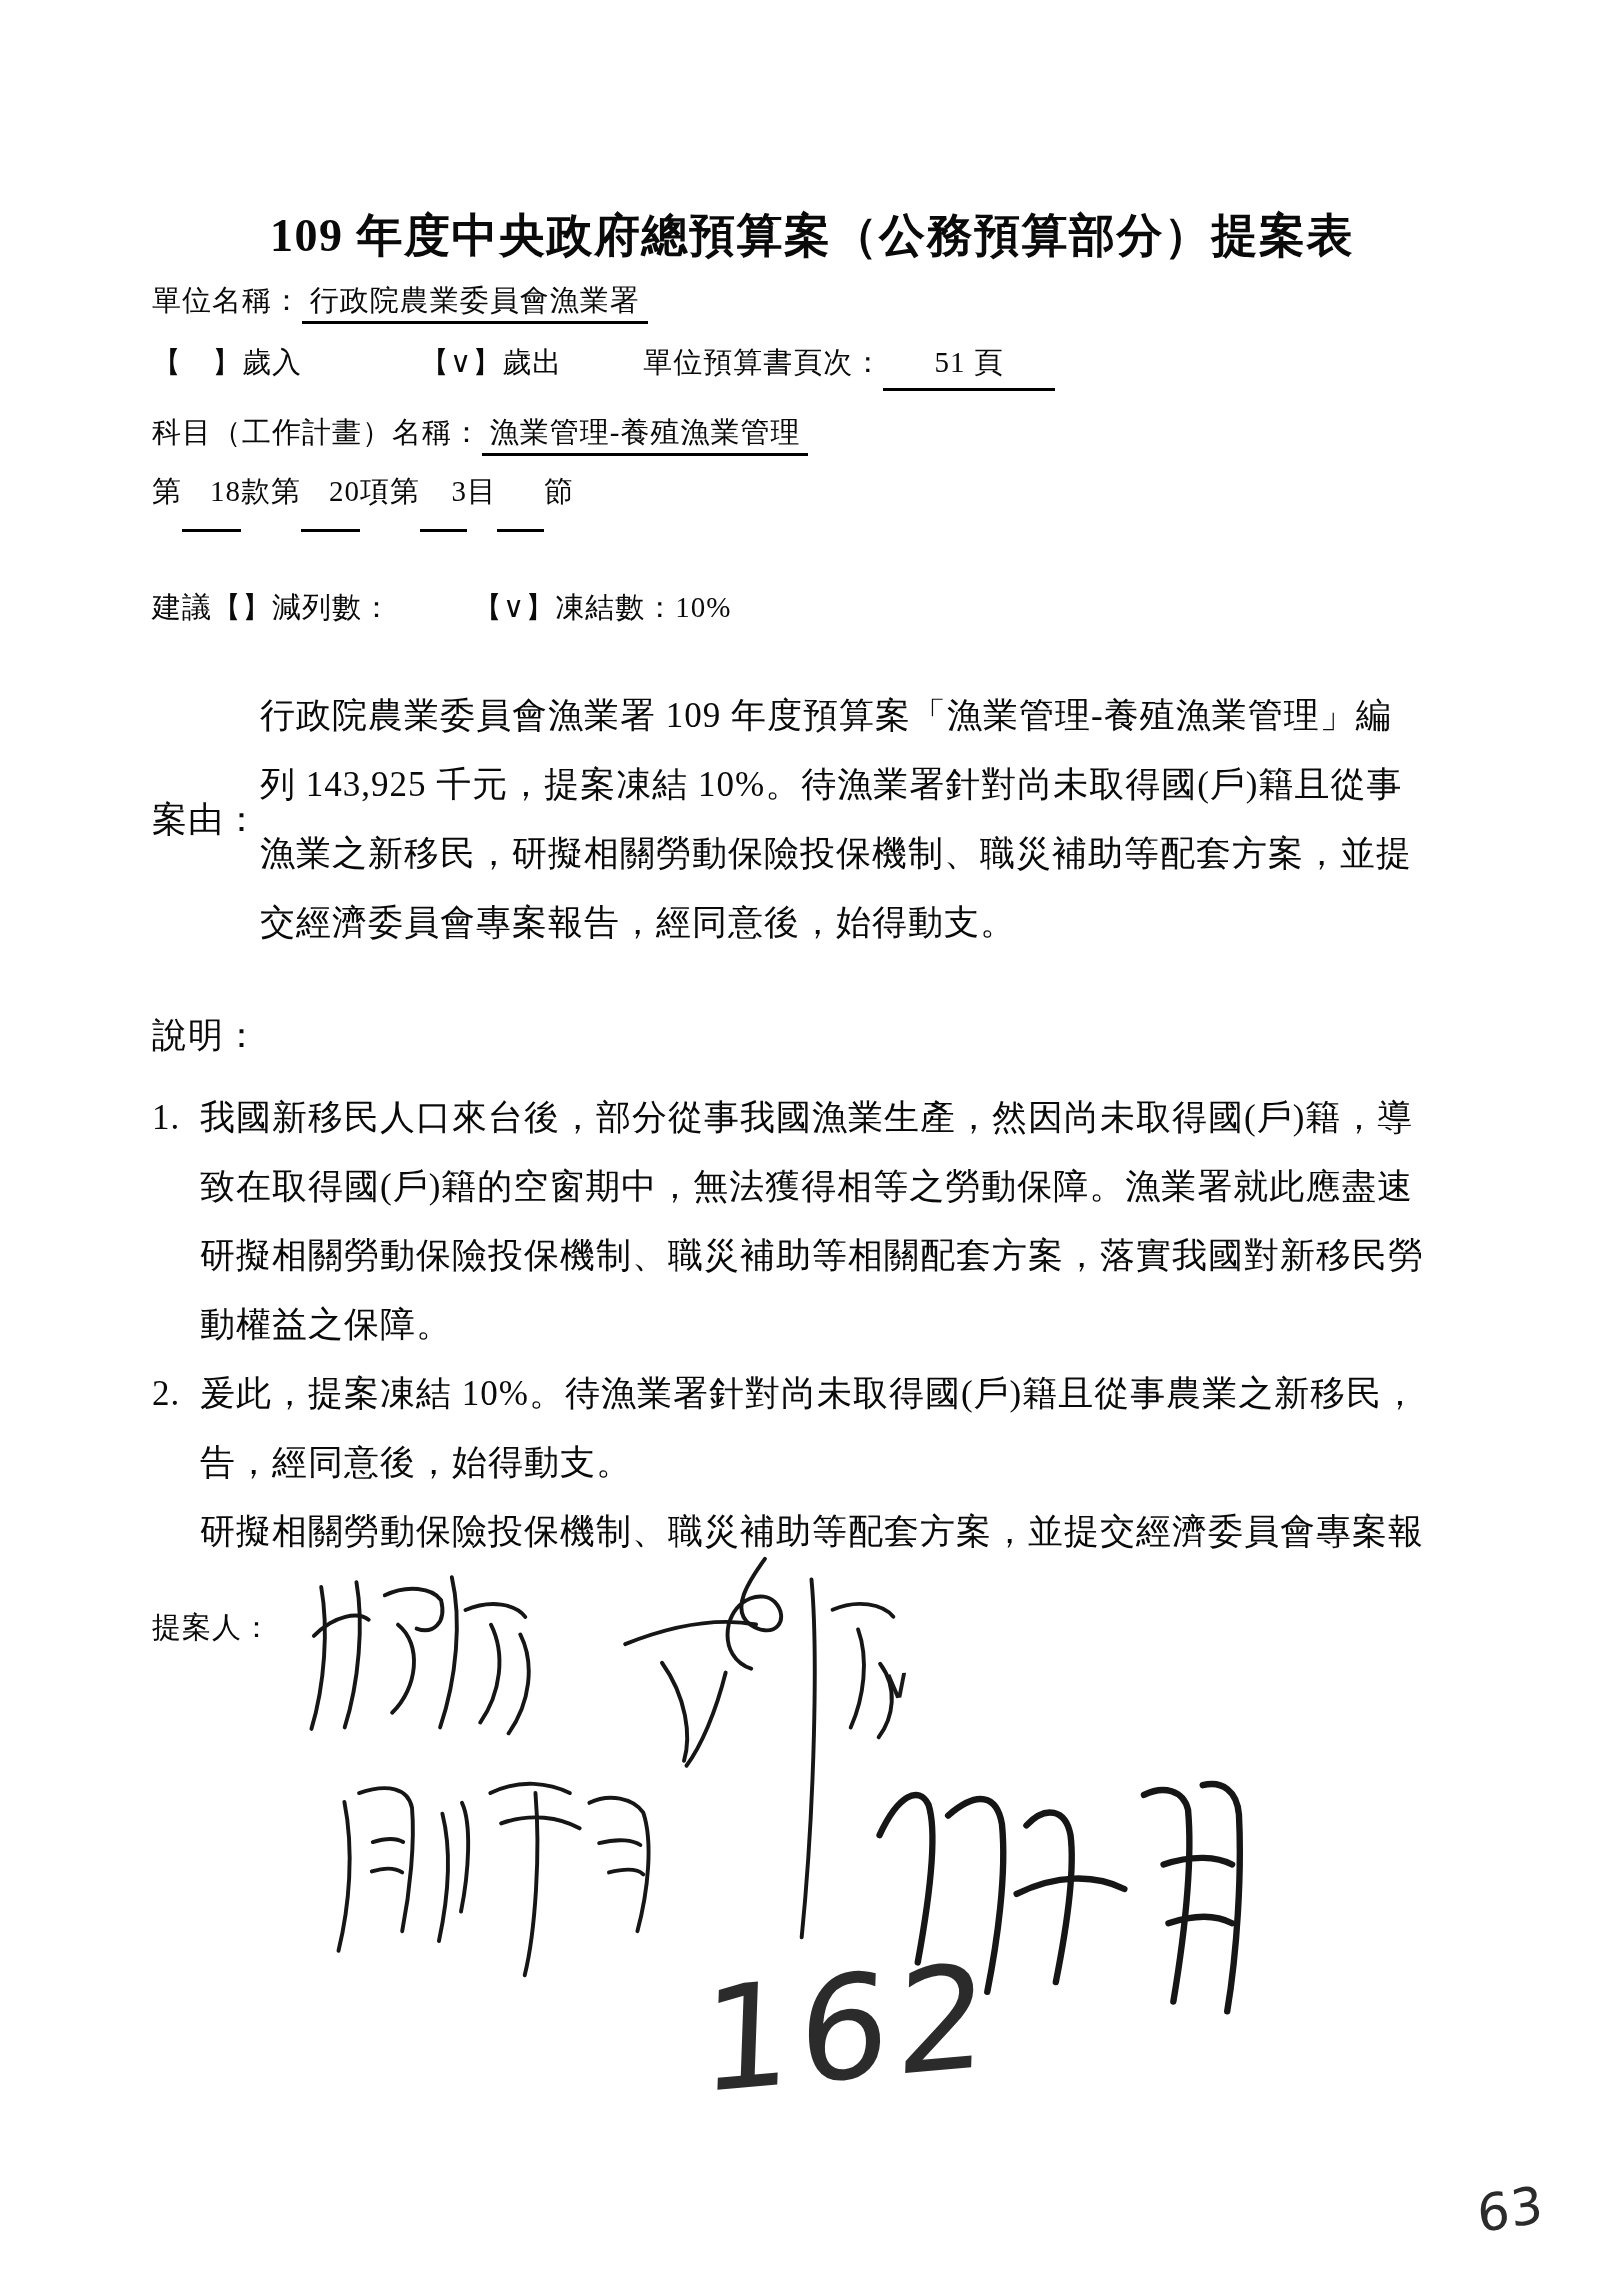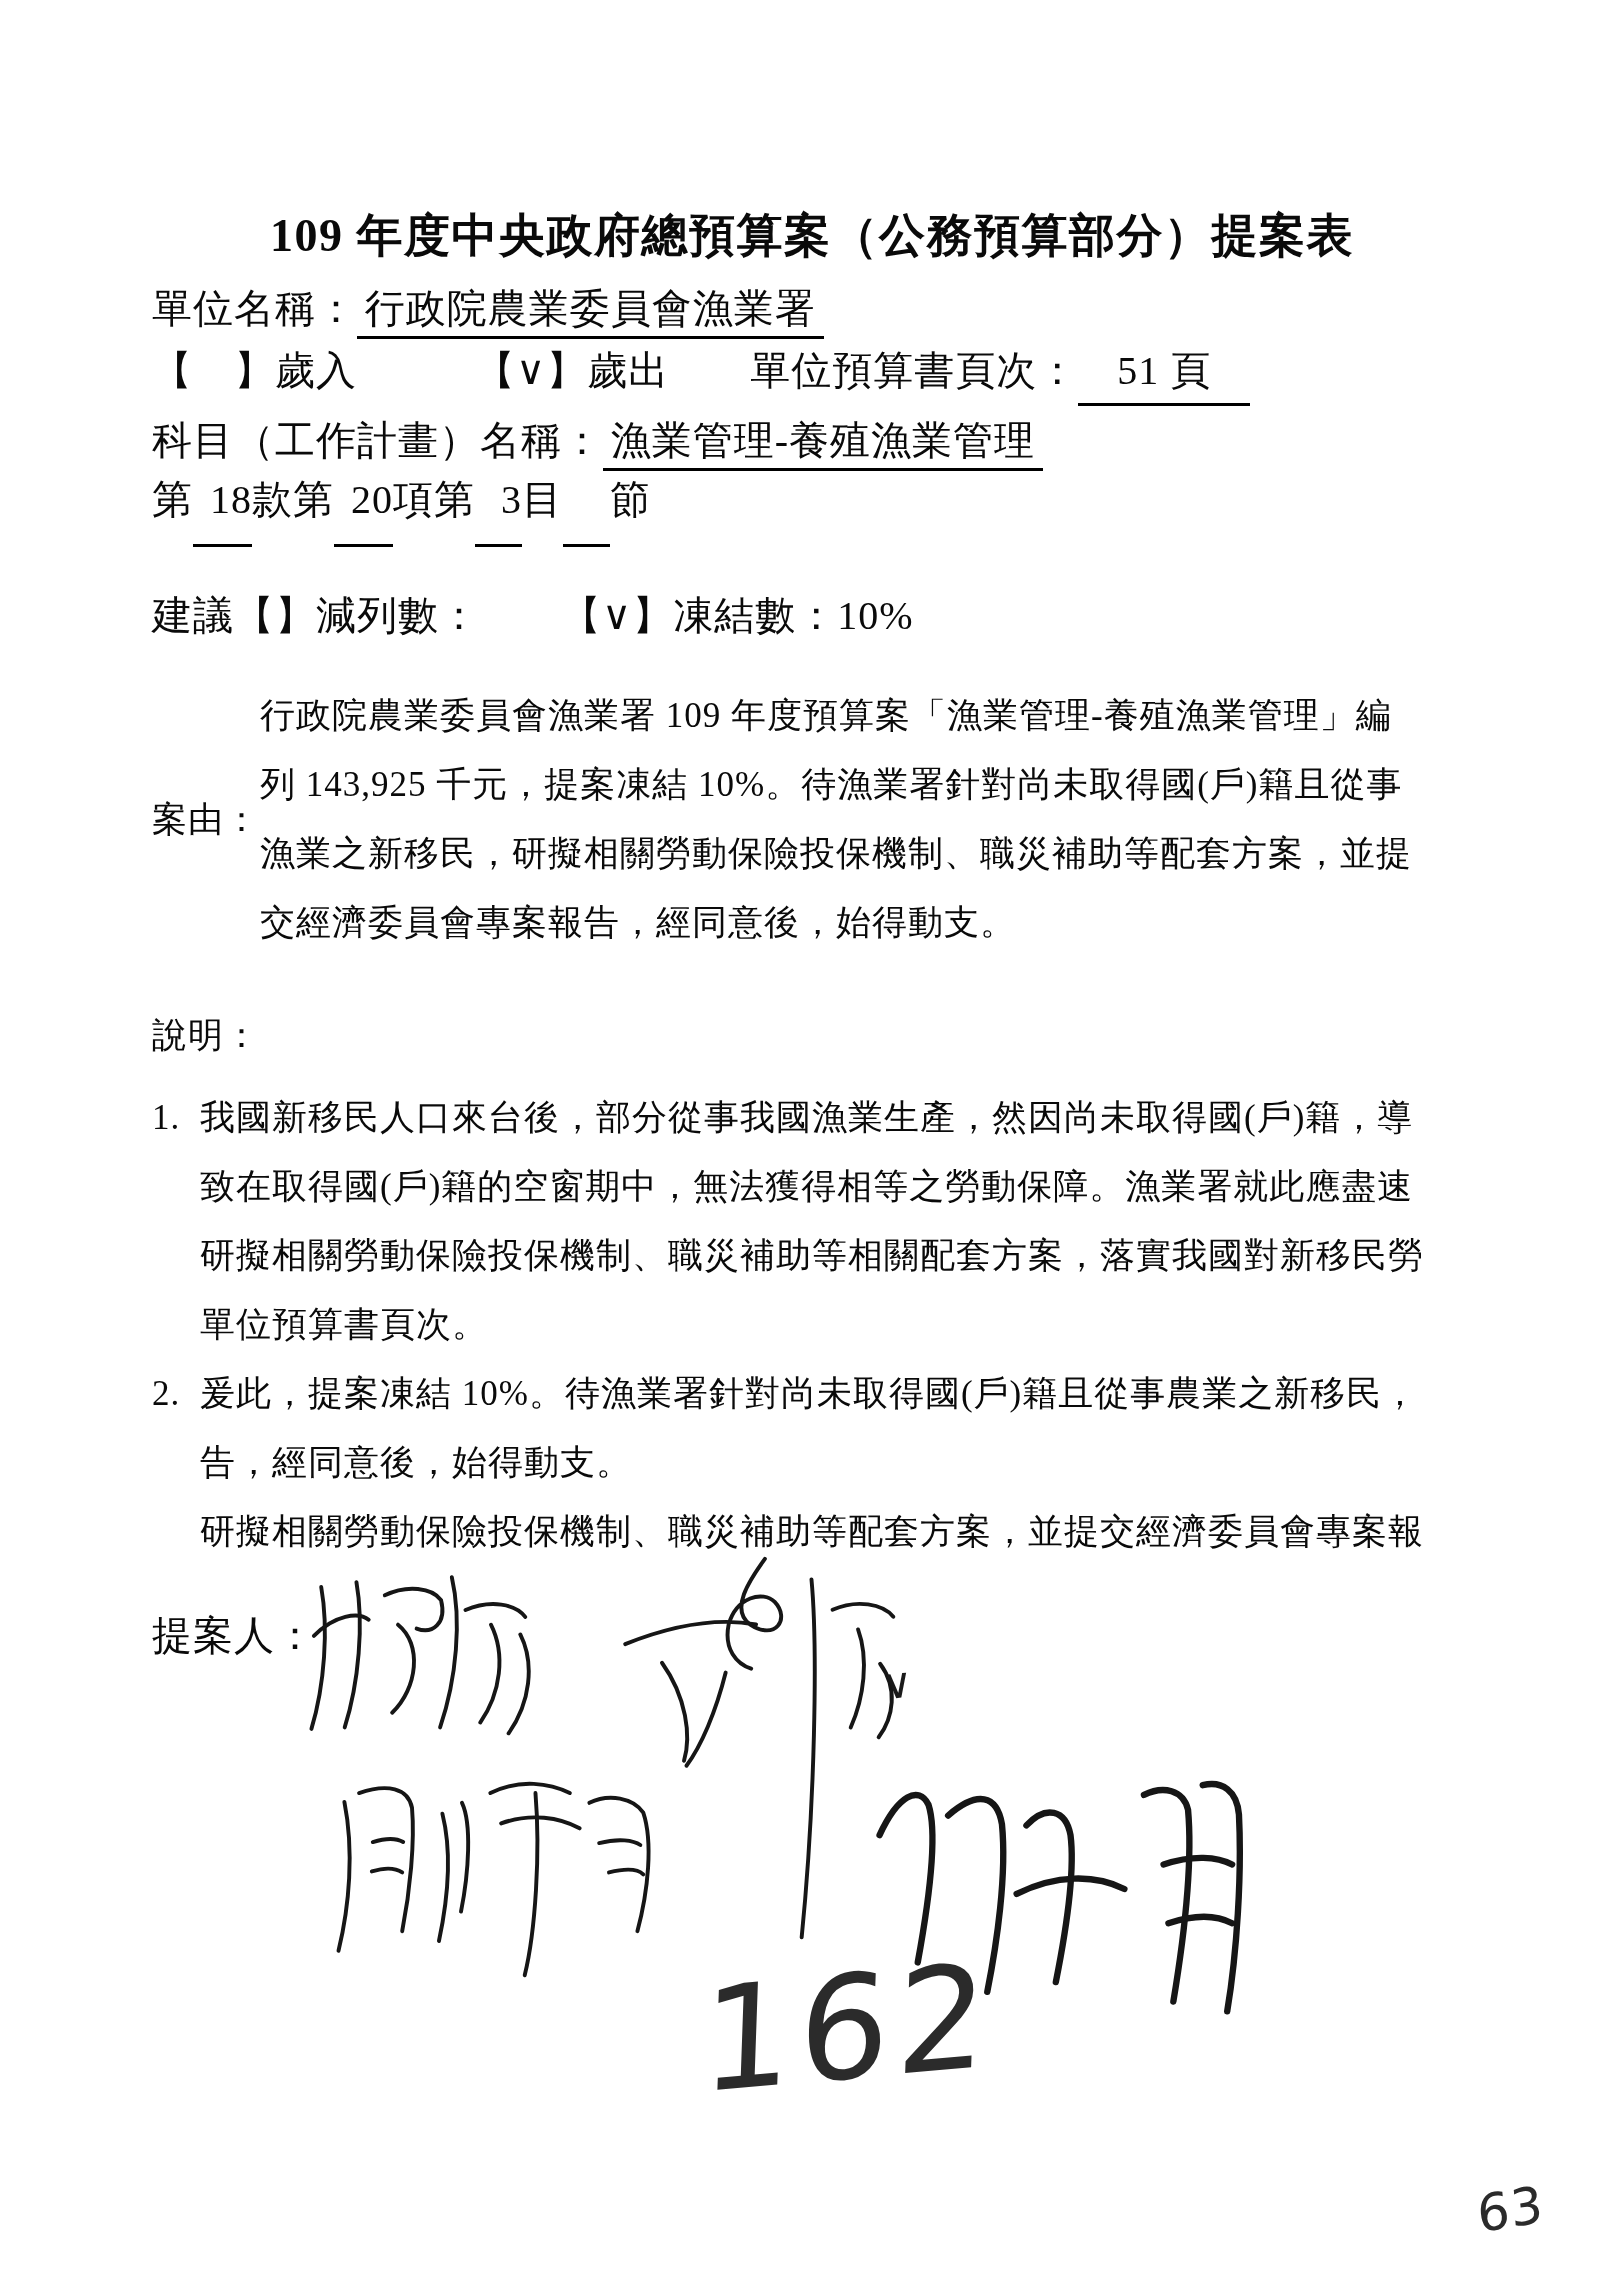--- a/index.html
+++ b/index.html
@@ -13,21 +13,21 @@
   }
   .abs{position:absolute;}
   .title{
     top:205px;left:0;width:100%;
     text-align:center;
     font-size:46px;font-weight:bold;letter-spacing:1.5px;
     white-space:nowrap;
   }
   .row{
     left:152px;
-    font-size:40px;letter-spacing:1px;white-space:nowrap;
+    font-size:29px;letter-spacing:1px;white-space:nowrap;
   }
   .u{
     border-bottom:3.4px solid #000;
     padding:0 7.8px 4.9px 7.8px;
   }
   .u-center{
     display:inline-block;min-width:172px;text-align:center;
     border-bottom:3.4px solid #000;padding-bottom:4.9px;
   }
   .u-num{
@@ -108,21 +108,21 @@
 
   <div class="abs para" style="top:1001px;left:152px">
     <div class="pline" style="margin-bottom:12.8px">說明：</div>
 
     <div class="expl-item">
       <div class="ino">1.</div>
       <div>
         <div class="pline">我國新移民人口來台後，部分從事我國漁業生產，然因尚未取得國(戶)籍，導</div>
         <div class="pline">致在取得國(戶)籍的空窗期中，無法獲得相等之勞動保障。漁業署就此應盡速</div>
         <div class="pline">研擬相關勞動保險投保機制、職災補助等相關配套方案，落實我國對新移民勞</div>
-        <div class="pline">單位預算書頁次。</div>
+        <div class="pline">動權益之保障。</div>
       </div>
     </div>
 
     <div class="expl-item">
       <div class="ino">2.</div>
       <div>
         <div class="pline">爰此，提案凍結 10%。待漁業署針對尚未取得國(戶)籍且從事農業之新移民，</div>
         <div class="pline">告，經同意後，始得動支。</div>
         <div class="pline">研擬相關勞動保險投保機制、職災補助等配套方案，並提交經濟委員會專案報</div>
       </div>

